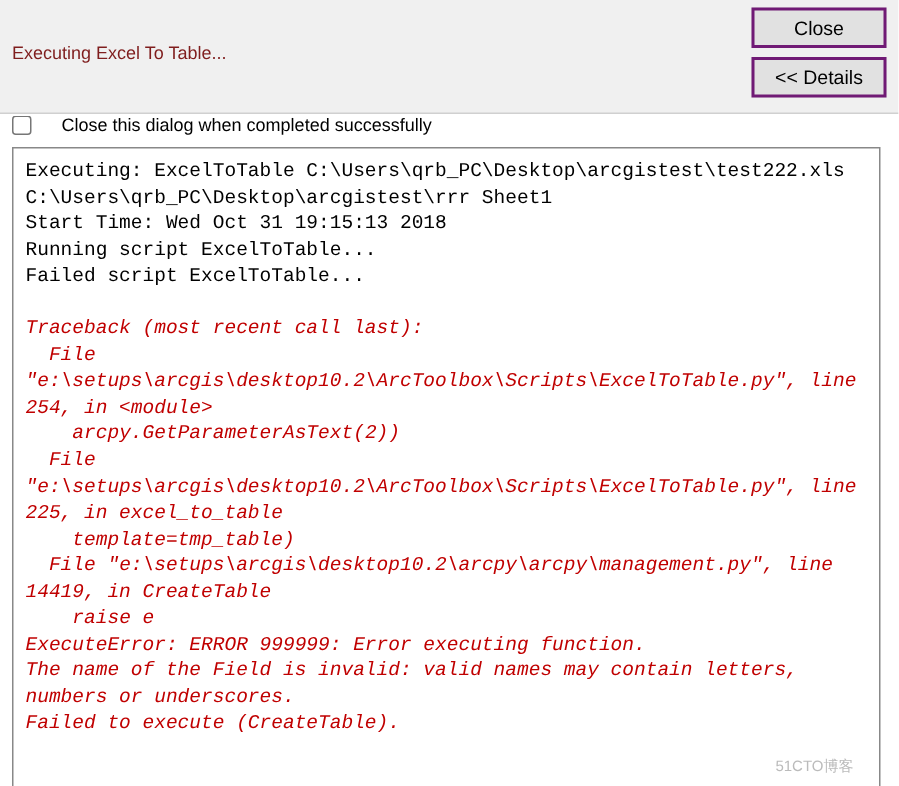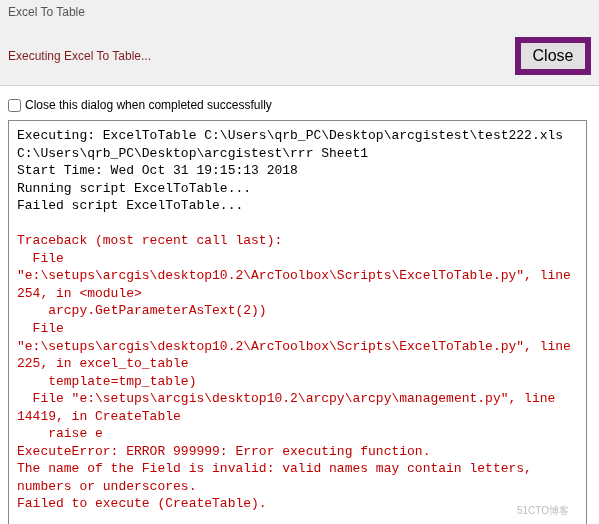--- a/index.html
+++ b/index.html
@@ -32,33 +32,33 @@
       font-size: 12px;
     }
     .btn-col {
       display: flex;
       flex-direction: column;
       gap: 6px;
       align-items: flex-end;
     }
     .btn {
       background: #e1e1e1;
-      border: 6px solid #701a75;
+      border: 2px solid #701a75;
       padding: 4px 0;
-      width: 76px;
-      font-size: 16px;
+      width: 90px;
+      font-size: 13px;
       text-align: center;
       cursor: pointer;
       font-family: inherit;
     }
     .checkbox-row {
       display: flex;
       align-items: center;
-      gap: 4px;
-      padding: 12px 8px 6px 8px;
+      gap: 20px;
+      padding: 0 8px 6px 8px;
     }
     .checkbox-row input[type="checkbox"] {
       width: 13px;
       height: 13px;
     }
     .log-container {
       border: 1px solid #888;
       margin: 2px 12px 8px 8px;
       height: 444px;
       overflow-y: scroll;
@@ -68,40 +68,40 @@
     .log-content {
       font-family: "Courier New", monospace;
       font-size: 13px;
       padding: 6px 8px;
       line-height: 1.35;
       white-space: pre-wrap;
       word-wrap: break-word;
     }
     .log-line { display: block; }
     .log-black { color: #000; }
-    .log-red { color: #c00000; }
+    .log-red { color: #c00000; font-style: italic; }
     .log-blank { height: 1.35em; }
     .watermark {
       position: absolute;
       bottom: 6px;
       right: 30px;
       color: #bbb;
       font-size: 10px;
       pointer-events: none;
     }
   </style>
 </head>
 <body>
 
 <div class="header">
-  <div class="title">Excel To Table</div>
   <div class="status-row">
     <div class="status-text">Executing Excel To Table...</div>
     <div class="btn-col">
       <button class="btn">Close</button>
+      <button class="btn">&lt;&lt; Details</button>
     </div>
   </div>
 </div>
 
 <div class="checkbox-row">
   <input type="checkbox" style="">
   <label>Close this dialog when completed successfully</label>
 </div>
 
 <div class="log-container">

